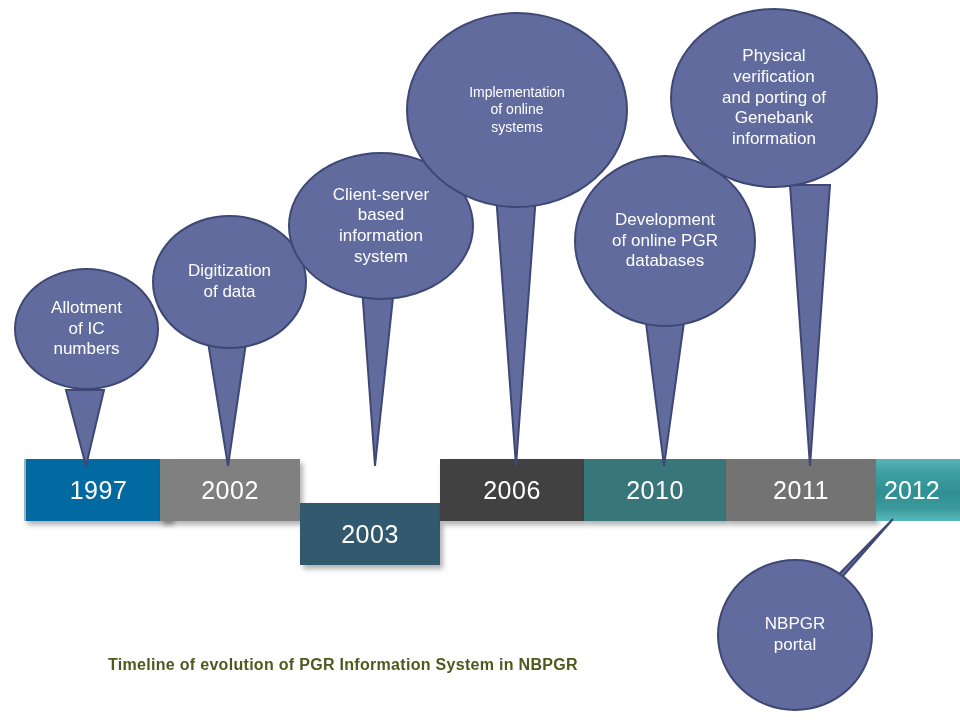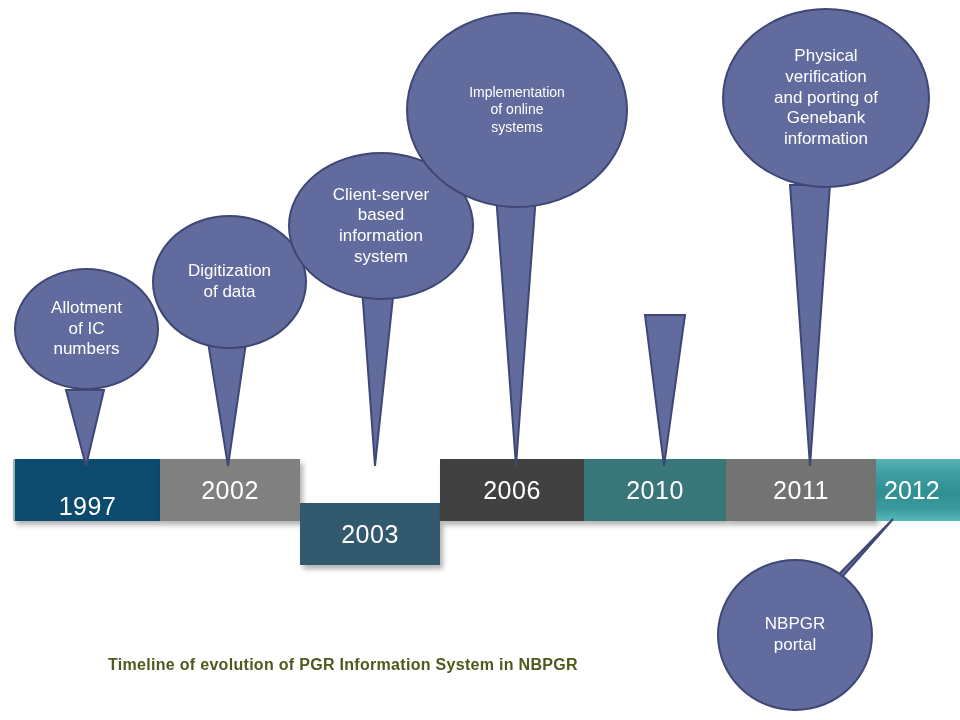--- a/index.html
+++ b/index.html
@@ -138,37 +138,42 @@
 information
 system</span>
   </div>
 
   <div class="bubble" style="left:406px; top:12px; width:222px; height:196px; font-size:14px;">
     <span class="bubble-text">Implementation
 of online
 systems</span>
   </div>
 
-
-  <div class="bubble" style="left:722px; top:8px; width:208px; height:180px; font-size:17px;">
+  <div class="bubble" style="left:574px; top:155px; width:182px; height:172px; font-size:17px;">
+    <span class="bubble-text">Development
+of online PGR
+databases</span>
+  </div>
+
+  <div class="bubble" style="left:670px; top:8px; width:208px; height:180px; font-size:17px;">
     <span class="bubble-text">Physical
 verification
 and porting of
 Genebank
 information</span>
   </div>
 
   <div class="bubble" style="left:717px; top:559px; width:156px; height:152px; font-size:17px;">
     <span class="bubble-text">NBPGR
 portal</span>
   </div>
 
   <div id="timeline-bar">
 
-    <div class="seg first" style="left:0px; width:147px; background:#0c4a6e;align-items:flex-end;">
+    <div class="seg first" style="left:11px; width:147px; background:#0369a1;">
       <span class="seg-label">1997</span>
     </div>
 
     <div class="seg" style="left:147px; width:140px; background:#808080;">
       <span class="seg-label">2002</span>
     </div>
 
     <div class="seg" style="left:287px; width:140px; background:#33596f;margin-top:44px;">
       <span class="seg-label">2003</span>
     </div>

